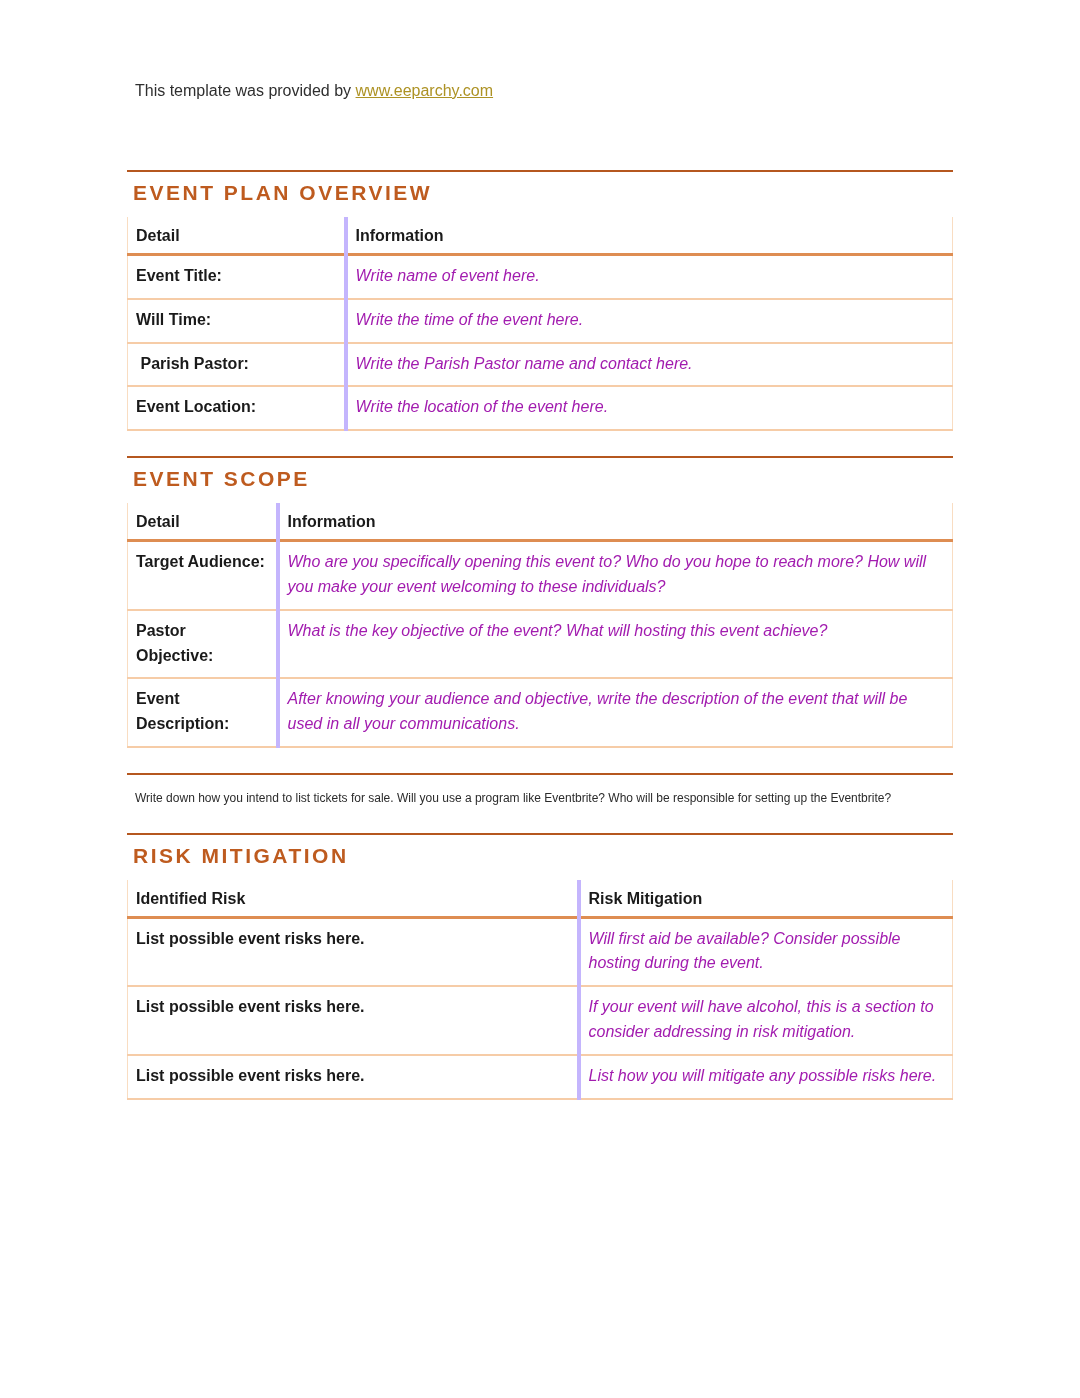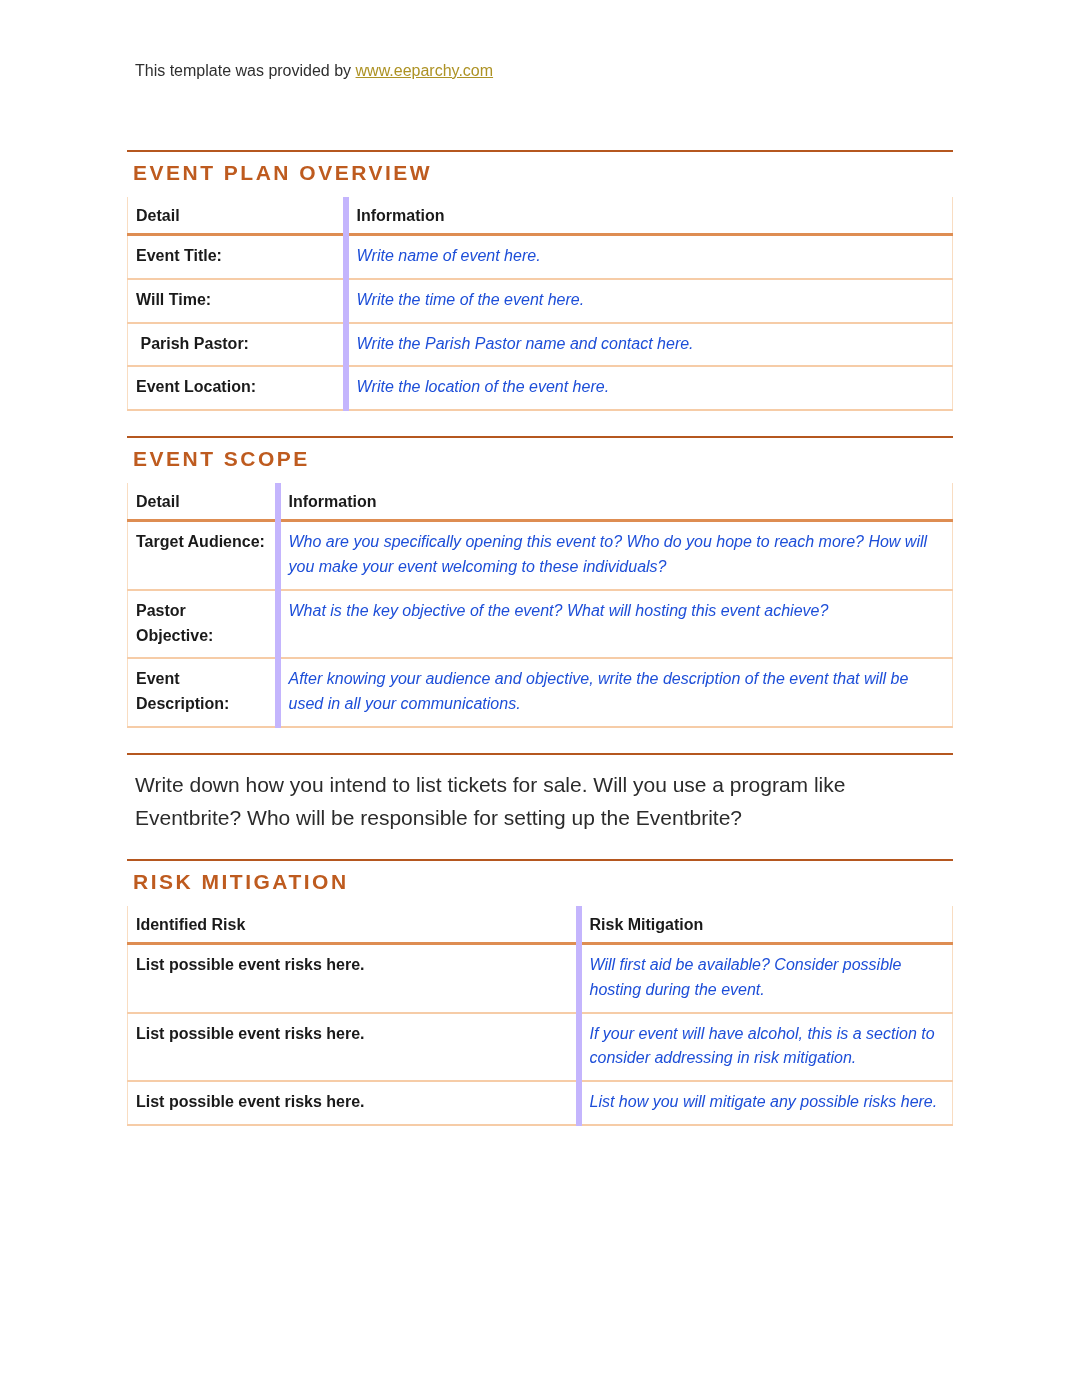--- a/index.html
+++ b/index.html
@@ -1,20 +1,20 @@
 <!DOCTYPE html>
 <html><head>
 <meta charset="utf-8">
 <style>
   html, body { margin: 0; padding: 0; background: #ffffff; }
   .page {
     width: 1080px;
     height: 1398px;
     box-sizing: border-box;
-    padding: 62px 127px 0 127px;
+    padding: 82px 127px 0 127px;
     font-family: "Liberation Sans", sans-serif;
     color: #2b2b2b;
     background: #ffffff;
   }
   .provider {
     margin: 0 0 70px 0;
     padding-left: 8px;
     font-size: 16px;
     color: #2f2f2f;
   }
@@ -59,34 +59,34 @@
   }
   .detail-table td {
     font-size: 16px;
     padding: 8px 8px 9px 8px;
     vertical-align: top;
     line-height: 1.55;
     border-bottom: 2px solid #f6cca7;
     margin-top: 24px;
   }
   .detail-table th:first-child,
-  .detail-table td:first-child { border-right: 6px solid #c4b5fd; }
+  .detail-table td:first-child { border-right: 4px solid #c4b5fd; }
   .detail-table td.lbl {
     font-weight: 700;
     color: #1a1a1a;
     white-space: pre-wrap;
   }
   .detail-table td.info {
     font-style: italic;
-    color: #1d4ed8;
+    color: #a21caf;
   }
   .body-par {
     margin: 14px 0 0 0;
     padding-left: 8px;
-    font-size: 21px;
+    font-size: 12px;
     line-height: 1.55;
     color: #2b2b2b;
   }
 </style>
 </head>
 <body>
 
 <div class="page">
 
   <p class="provider"><span>This template was provided by </span><a>www.eeparchy.com</a></p>

